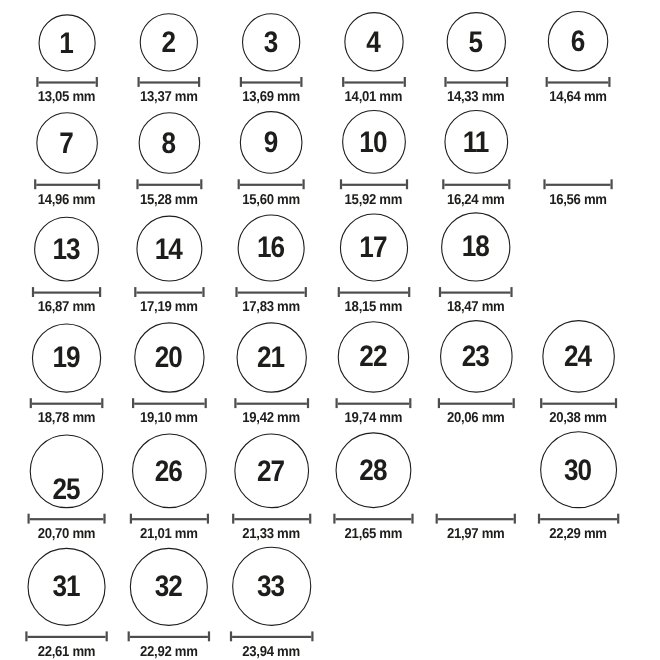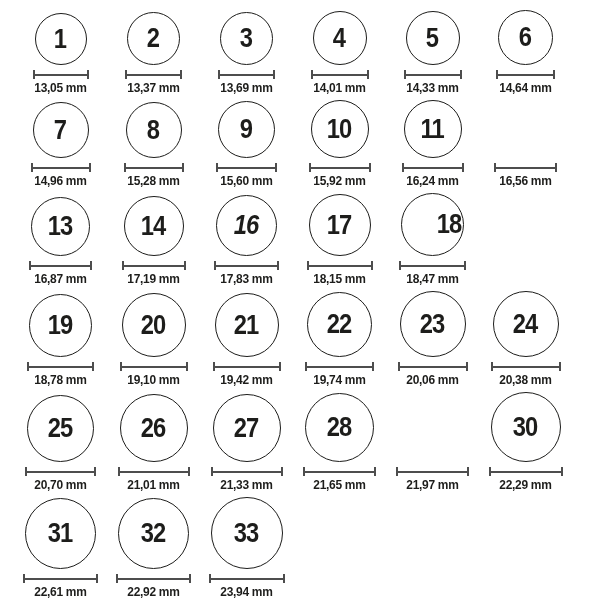--- a/index.html
+++ b/index.html
@@ -210,41 +210,41 @@
       <span class="num">14</span>
     </div>
     <div class="measure" style="width: 60px;">
       <div class="mline"></div>
     </div>
     <div class="label">17,19 mm</div>
   </div>
 
 
   <div class="item">
-    <div class="circle" style="width: 61px; height: 61px; font-style: italic;">
+    <div class="circle" style="width: 61px; height: 61px;">
       <span class="num">16</span>
     </div>
     <div class="measure" style="width: 61px;">
       <div class="mline"></div>
     </div>
     <div class="label">17,83 mm</div>
   </div>
 
   <div class="item">
     <div class="circle" style="width: 62px; height: 62px; justify-content: center;">
       <span class="num">17</span>
     </div>
     <div class="measure" style="width: 62px;">
       <div class="mline"></div>
     </div>
     <div class="label">18,15 mm</div>
   </div>
 
   <div class="item">
-    <div class="circle" style="width: 63px; height: 63px; justify-content: flex-end;">
+    <div class="circle" style="width: 63px; height: 63px;">
       <span class="num">18</span>
     </div>
     <div class="measure" style="width: 63px;">
       <div class="mline"></div>
     </div>
     <div class="label">18,47 mm</div>
   </div>
 </div>
     <div class="row">
   <div class="item">
@@ -302,21 +302,21 @@
       <span class="num">24</span>
     </div>
     <div class="measure" style="width: 66px;">
       <div class="mline"></div>
     </div>
     <div class="label">20,38 mm</div>
   </div>
 </div>
     <div class="row">
   <div class="item">
-    <div class="circle" style="width: 67px; height: 67px;">
+    <div class="circle" style="width: 67px; height: 67px; align-items: flex-end;">
       <span class="num">25</span>
     </div>
     <div class="measure" style="width: 67px;">
       <div class="mline"></div>
     </div>
     <div class="label">20,70 mm</div>
   </div>
 
   <div class="item">
     <div class="circle" style="width: 68px; height: 68px;">

